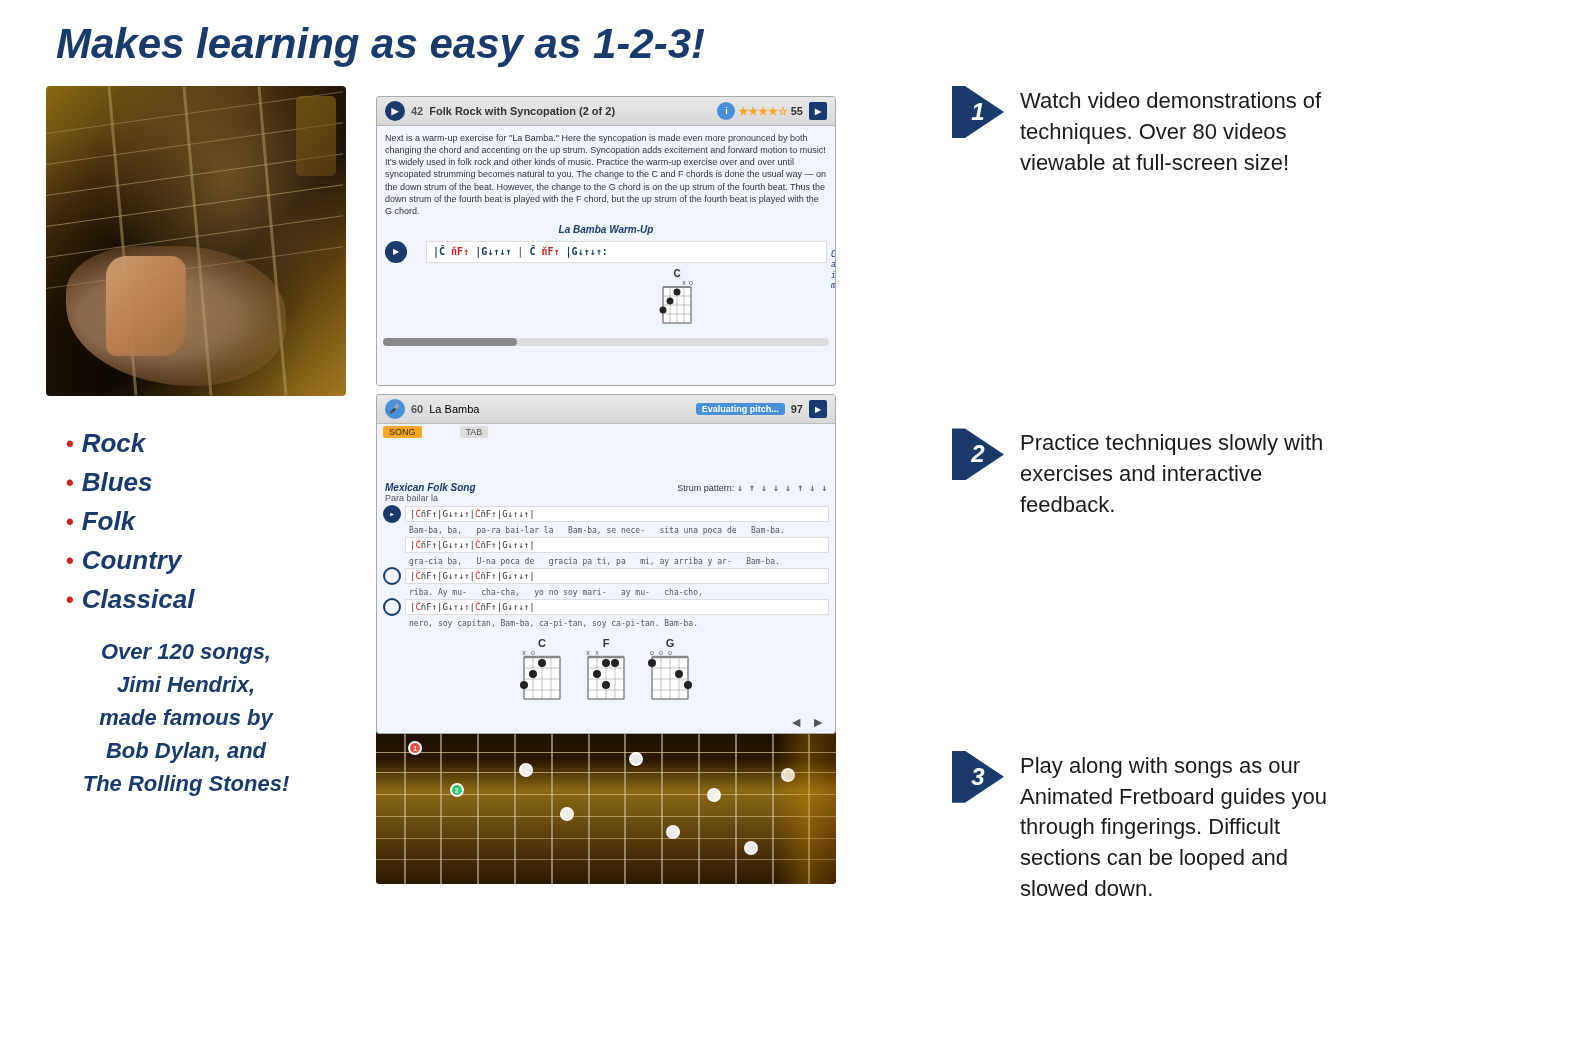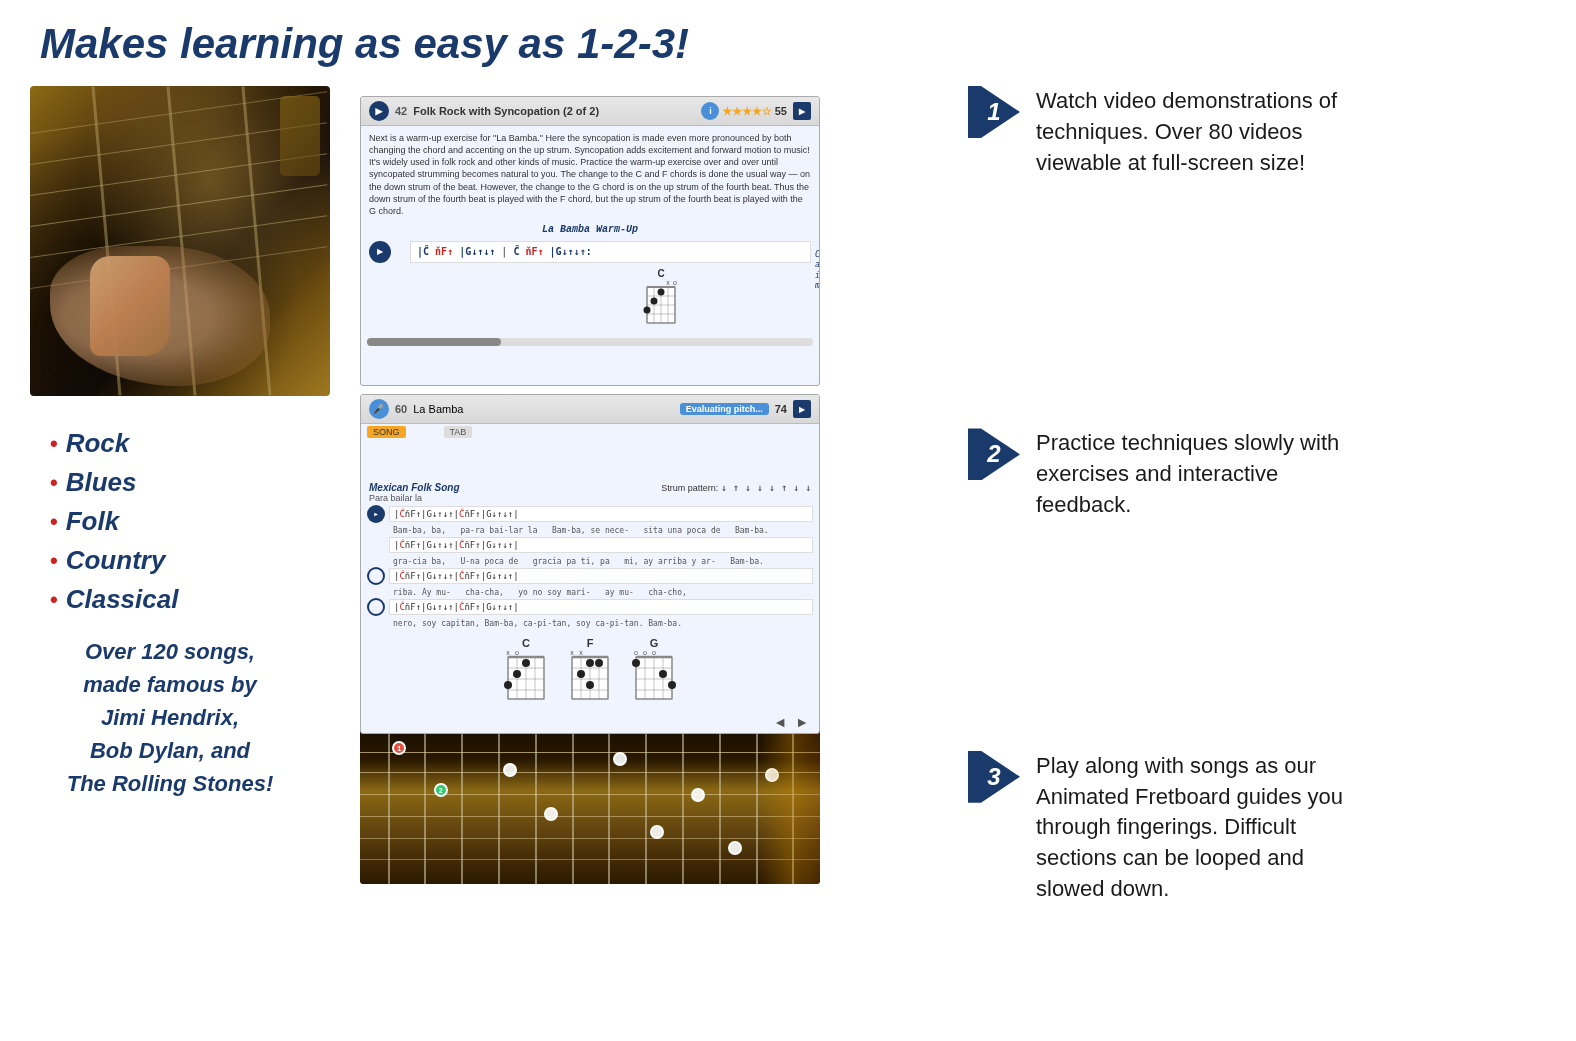--- a/index.html
+++ b/index.html
@@ -10,21 +10,21 @@
       min-height: 1041px;
       position: relative;
       overflow: hidden;
     }
 
     .page-container {
       width: 1388px;
       min-height: 1041px;
       background: #fff;
       position: relative;
-      padding: 20px 30px;
+      padding: 20px 46px;
     }
 
     
     .main-title {
       font-size: 42px;
       font-weight: 900;
       font-style: italic;
       color: #1a3a6b;
       margin-bottom: 18px;
       margin-left: 10px;
@@ -208,21 +208,20 @@
       margin-bottom: 6px;
     }
 
     .ss-song-title-center {
       text-align: center;
       color: #1a3a6b;
       font-style: italic;
       font-size: 10px;
       font-weight: bold;
       margin-bottom: 4px;
-      font-family: Liberation Mono, monospace;
     }
     .play-circle {
       width: 22px;
       height: 22px;
       border-radius: 50%;
       background: #1a3a6b;
       display: flex;
       align-items: center;
       justify-content: center;
       flex-shrink: 0;
@@ -500,22 +499,22 @@
           <span>Country</span>
         </div>
         <div class="genre-item">
           <span class="bullet">•</span>
           <span>Classical</span>
         </div>
       </div>
 
       <div class="songs-text">
         <p>Over 120 songs,</p>
+        <p>Jimi Hendrix,</p>
         <p>made famous by</p>
-        <p>Jimi Hendrix,</p>
         <p>Bob Dylan, and</p>
         <p>The Rolling Stones!</p>
       </div>
 
     </div>
 
     <div class="center-col">
 
       <div class="screenshot-panel screenshot-top">
 
@@ -592,21 +591,21 @@
 
       <div class="screenshot-panel screenshot-bottom" style="margin-top:8px;">
 
         <div class="ss-bottom-header">
           <div style="width:20px;height:20px;background:#4a90d9;border-radius:50%;display:flex;align-items:center;justify-content:center;">
             <span style="color:white;font-size:9px;">🎤</span>
           </div>
           <span class="ss-num">60</span>
           <span class="ss-title-text">La Bamba</span>
           <span class="evaluating-badge">Evaluating pitch...</span>
-          <span class="ss-score">74</span>
+          <span class="ss-score">97</span>
           <div class="ss-play-btn"></div>
         </div>
 
         <div class="tab-strip">
           <div class="tab-item tab-active">SONG</div>
           <div class="tab-item tab-inactive">TAB</div>
         </div>
 
         <div style="display:flex;justify-content:space-between;padding:2px 8px;margin-top:40px;">
           <div>

